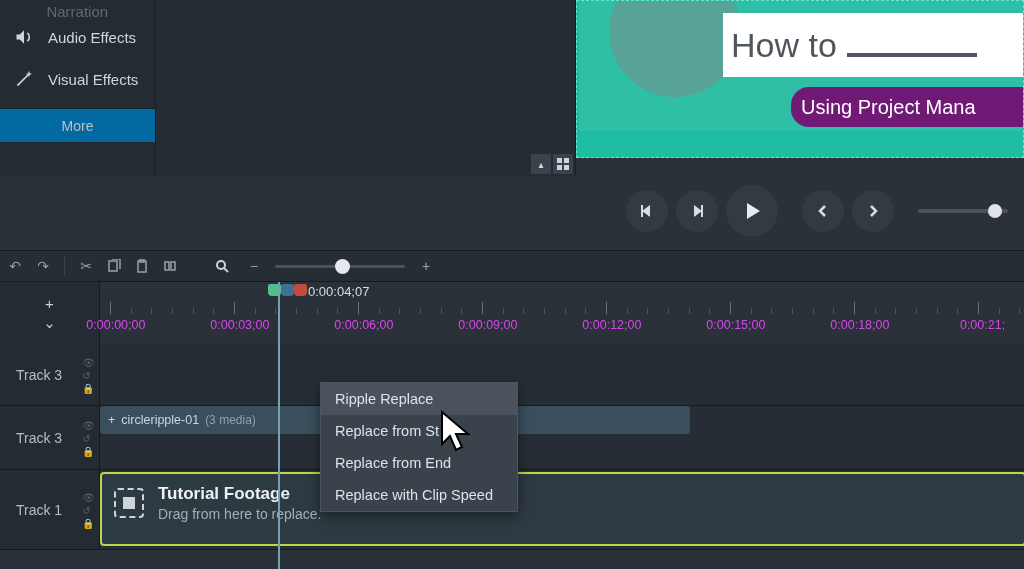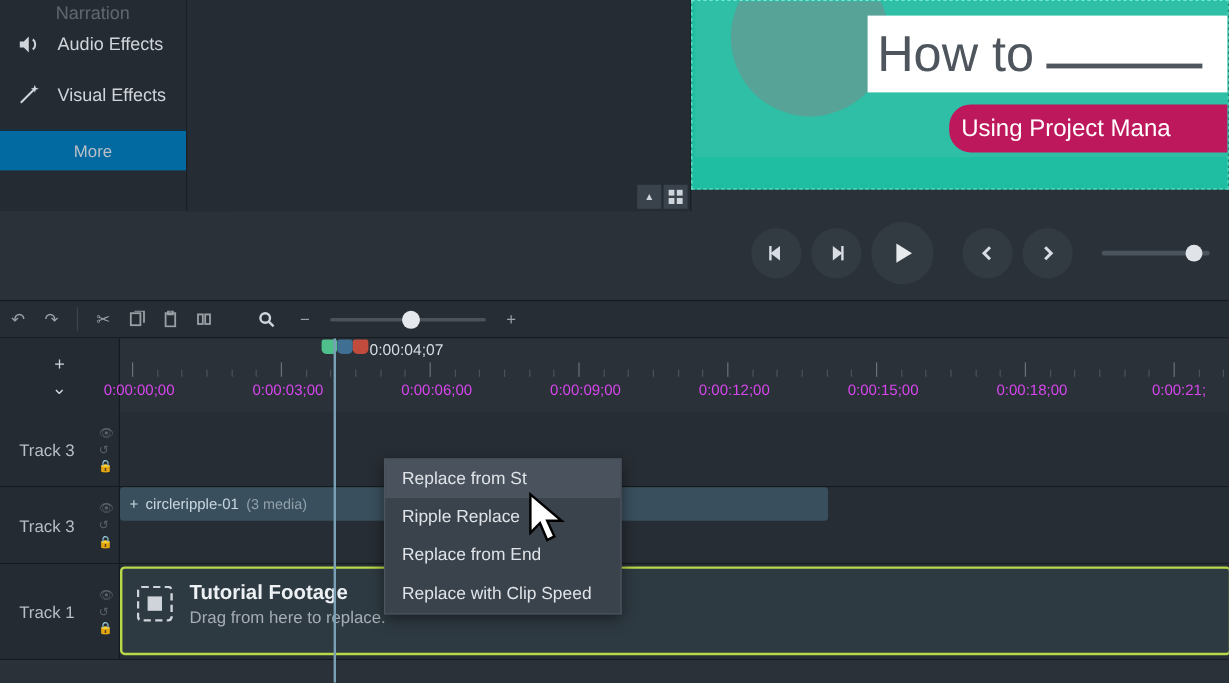--- a/index.html
+++ b/index.html
@@ -17,23 +17,23 @@
   
   .library-area { position: absolute; left: 156px; top: 0; width: 420px; height: 176px; background: #262c33; border-right: 1px solid #1a1f24; }
   .corner-tabs { position: absolute; right: 2px; bottom: 2px; display: flex; gap: 2px; }
   .corner-btn { width: 20px; height: 20px; background: #3a424b; display: flex; align-items: center; justify-content: center; cursor: pointer; font-size: 10px; color: #cfd4da; }
 
   
   .preview-wrap { position: absolute; left: 576px; top: 0; width: 448px; height: 158px; background: #1d2228; }
   .canvas { position: absolute; left: 0; top: 0; width: 448px; height: 158px; background: #1fbea3; border: 1px dashed #6fe4ce; overflow: hidden; }
   .teal-inner { position: absolute; left: 2px; top: 0; right: 0; height: 130px; background: #2fbfa6; }
   .circle-shape { position: absolute; left: 32px; top: -36px; width: 132px; height: 132px; border-radius: 50%; background: rgba(120,140,140,.55); }
-  .title-band { position: absolute; right: 0; top: 12px; width: 300px; height: 64px; background: #ffffff; display: flex; align-items: center; padding-left: 8px; font-size: 42px; color: #4e555c; }
+  .title-band { position: absolute; right: 0; top: 12px; width: 300px; height: 64px; background: #ffffff; display: flex; align-items: center; padding-left: 8px; font-size: 34px; color: #4e555c; }
   .title-underline { display: inline-block; width: 130px; border-bottom: 4px solid #4e555c; transform: translateY(10px); margin-left: 10px; }
-  .subtitle-band { position: absolute; right: 0; top: 86px; width: 232px; height: 40px; background: #be185d; display: flex; align-items: center; padding-left: 10px; font-size: 20px; color: #fff; border-radius: 18px 0 0 18px; }
+  .subtitle-band { position: absolute; right: 0; top: 86px; width: 232px; height: 40px; background: #701a75; display: flex; align-items: center; padding-left: 10px; font-size: 20px; color: #fff; border-radius: 18px 0 0 18px; }
 
   
   .playback { position: absolute; left: 576px; top: 180px; width: 448px; height: 62px; display: flex; align-items: center; gap: 8px; padding-left: 50px; }
   .pb-btn { width: 42px; height: 42px; border-radius: 50%; background: #323a42; display: flex; align-items: center; justify-content: center; color: #d8dde3; cursor: pointer; }
   .pb-btn.big { width: 52px; height: 52px; font-size: 22px; }
   .pb-spacer { width: 8px; }
   .zoom-slider { position: relative; width: 90px; height: 4px; background: #4a525b; border-radius: 2px; margin-left: 16px; }
   .zoom-knob { position: absolute; right: 6px; top: -5px; width: 14px; height: 14px; border-radius: 50%; background: #e0e4e8; }
 
   
@@ -378,22 +378,22 @@
           <div class="ph-text">
             <div class="t">Tutorial Footage</div>
             <div class="s">Drag from here to replace.</div>
           </div>
         </div>
       </div>
     </div>
   </div>
 
   <div class="context-menu">
+    <div class="cm-item">Ripple Replace</div>
     <div class="cm-item">Replace from St</div>
-    <div class="cm-item">Ripple Replace</div>
     <div class="cm-item">Replace from End</div>
     <div class="cm-item">Replace with Clip Speed</div>
   </div>
 
   <div class="cursor">
     <svg width="36" height="44" viewBox="0 0 36 44">
         <path d="M2 2 L2 34 L10 26 L16 40 L22 37 L16 24 L28 24 Z" fill="#fff" stroke="#000" stroke-width="2"></path>
       </svg>
   </div>
 

